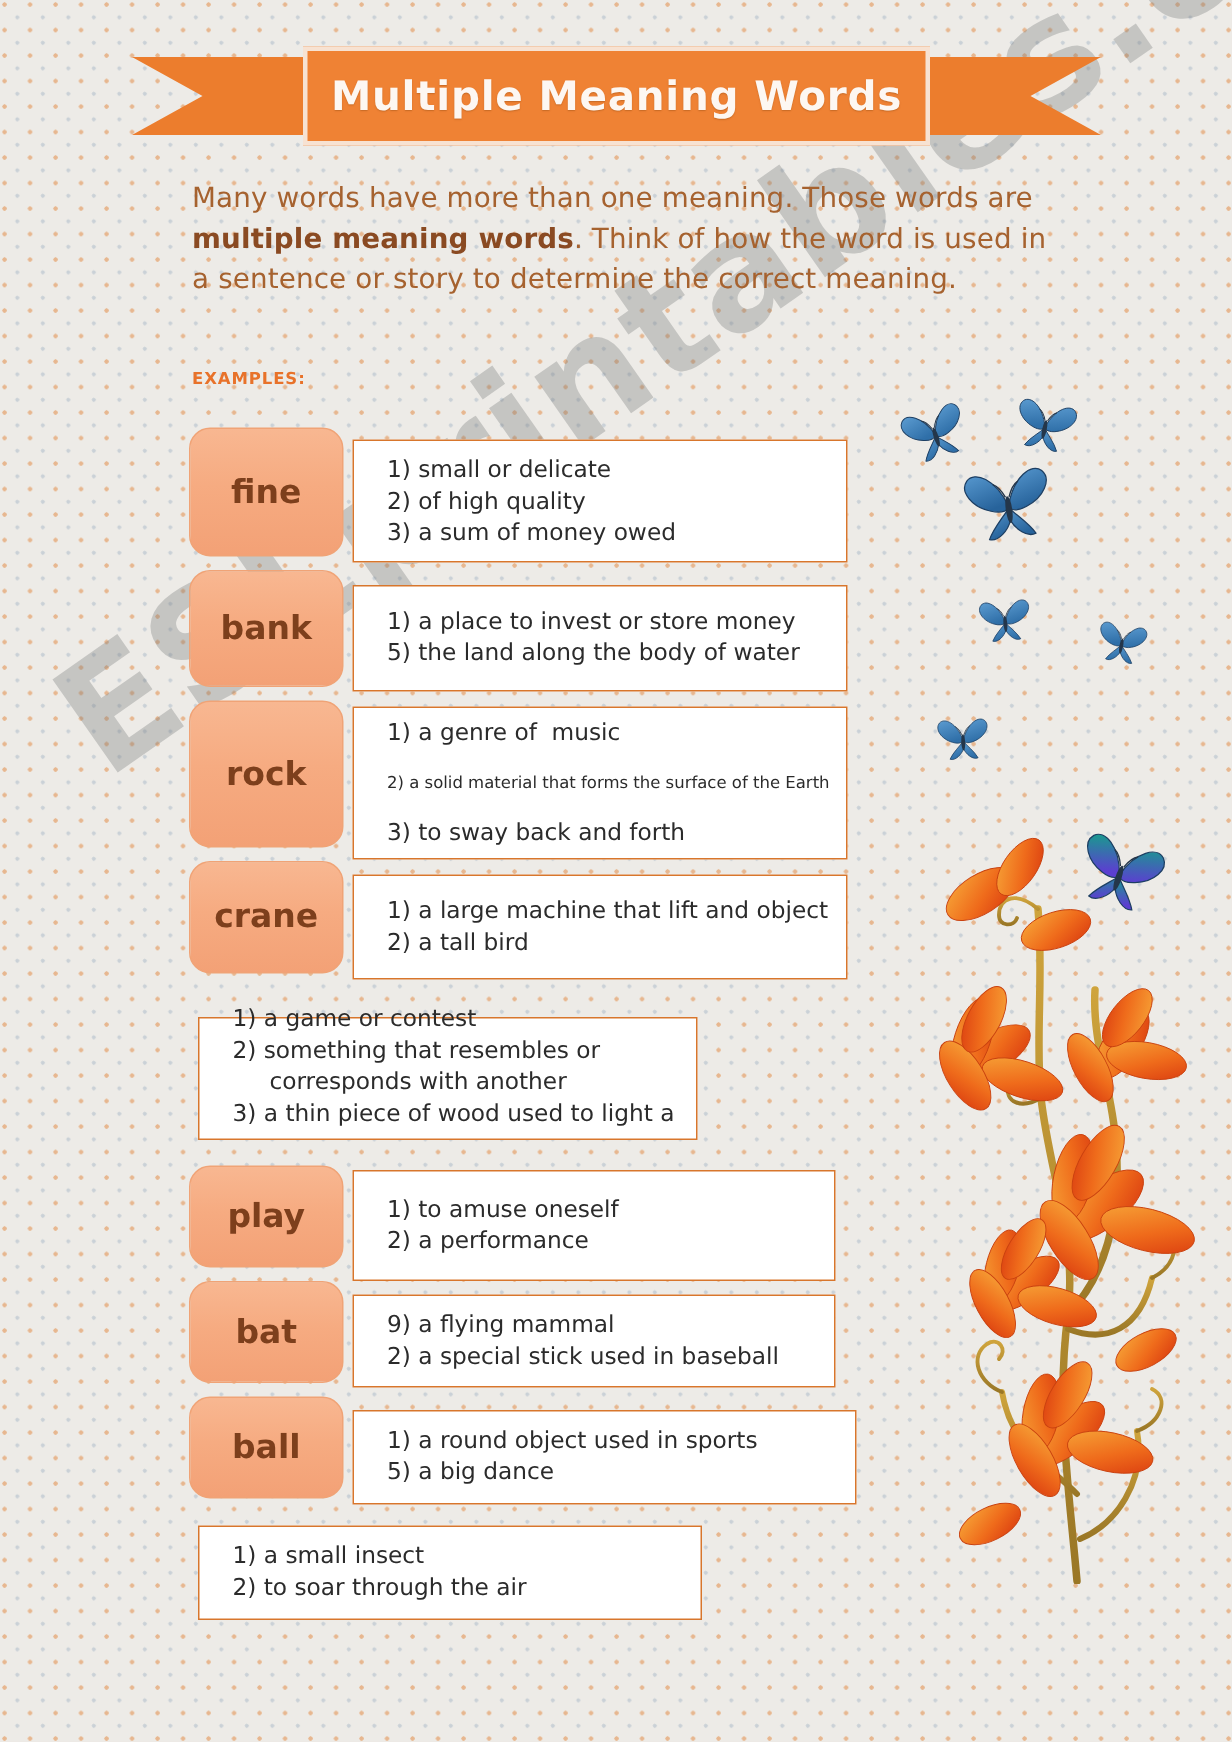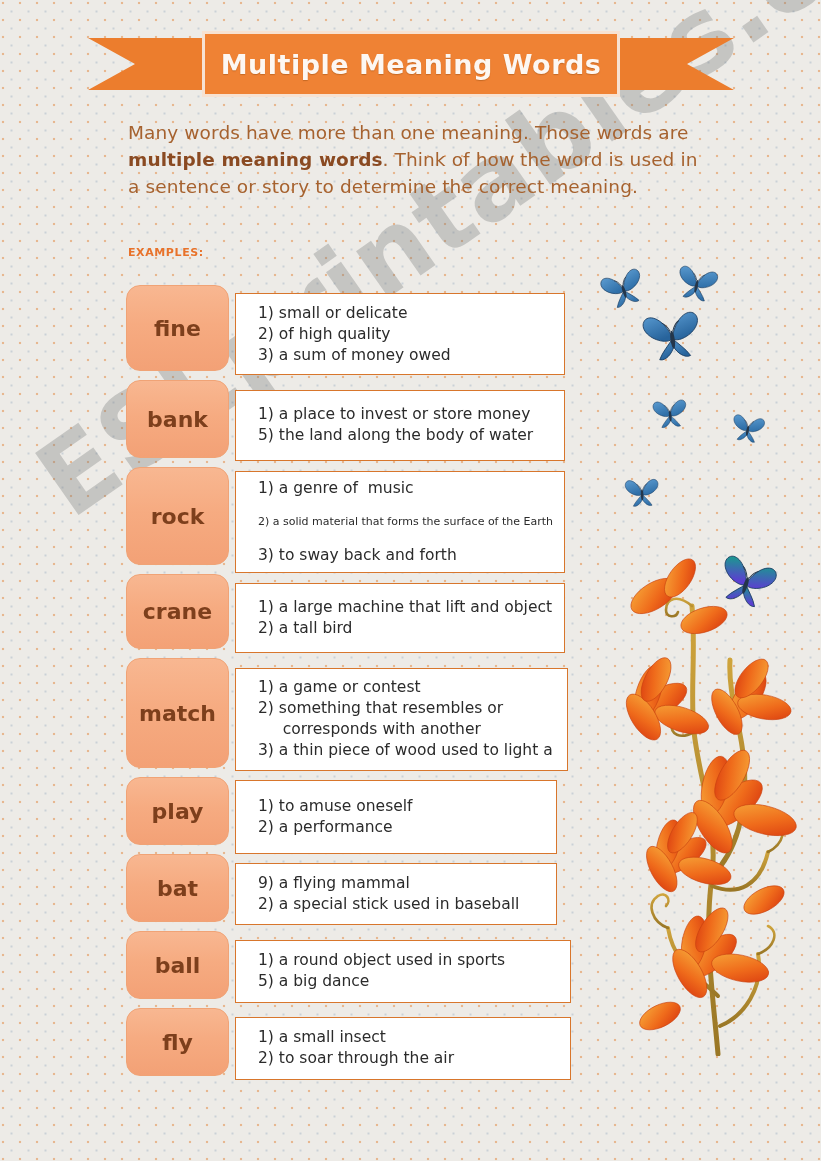--- a/index.html
+++ b/index.html
@@ -246,24 +246,21 @@
       <div class="row" style="height: 75px;">
         <div class="word-box">
           <span>crane</span>
         </div>
         <div class="def-box" style="width: 330px; flex: 0 0 330px; height: 70px; align-self: center;">
           <div class="def-line">1) a large machine that lift and object</div>
           <div class="def-line">2) a tall bird</div>
         </div>
       </div>
       <div class="row" style="height: 110px;">
-        <div class="word-box">
-          <span>match</span>
-        </div>
-        <div class="def-box" style="width: 333px; flex: 0 0 333px; height: 103px; align-self: center;">
+        <div class="def-box" style="width: 333px; flex: 0 0 333px; height: 82px; align-self: center; justify-content: flex-end;">
           <div class="def-line">1) a game or contest</div>
           <div class="def-line">2) something that resembles or
      corresponds with another</div>
           <div class="def-line">3) a thin piece of wood used to light a</div>
         </div>
       </div>
       <div class="row" style="height: 68px;">
         <div class="word-box">
           <span>play</span>
         </div>
@@ -284,23 +281,20 @@
       <div class="row" style="height: 68px;">
         <div class="word-box">
           <span>ball</span>
         </div>
         <div class="def-box" style="width: 336px; flex: 0 0 336px; height: 63px; align-self: center;">
           <div class="def-line">1) a round object used in sports</div>
           <div class="def-line">5) a big dance</div>
         </div>
       </div>
       <div class="row" style="height: 68px;">
-        <div class="word-box">
-          <span>fly</span>
-        </div>
         <div class="def-box" style="width: 336px; flex: 0 0 336px; height: 63px; align-self: center;">
           <div class="def-line">1) a small insect</div>
           <div class="def-line">2) to soar through the air</div>
         </div>
       </div>
     </div>
 
   <div id="decor">
     <svg id="vine" viewBox="0 0 210 500" xmlns="http://www.w3.org/2000/svg">
       <defs>

